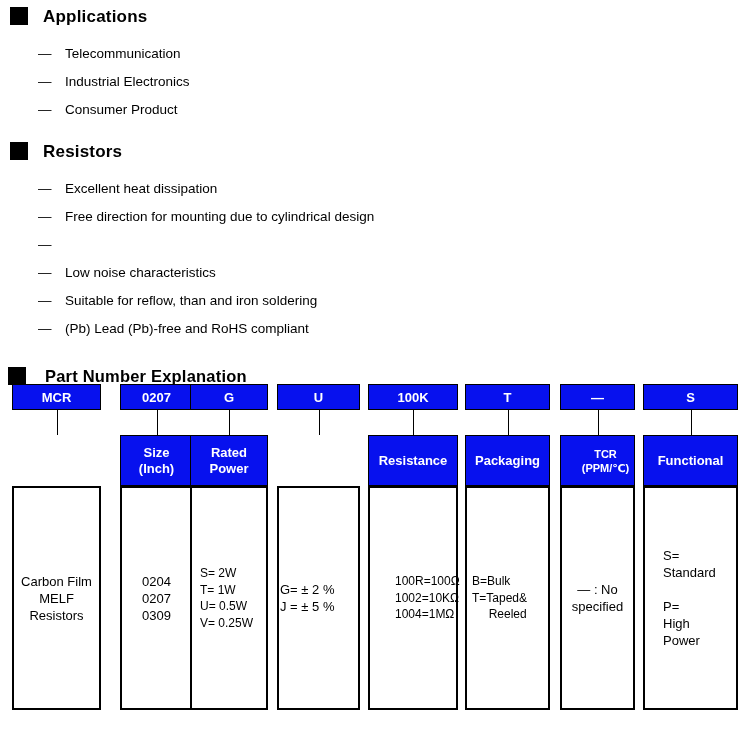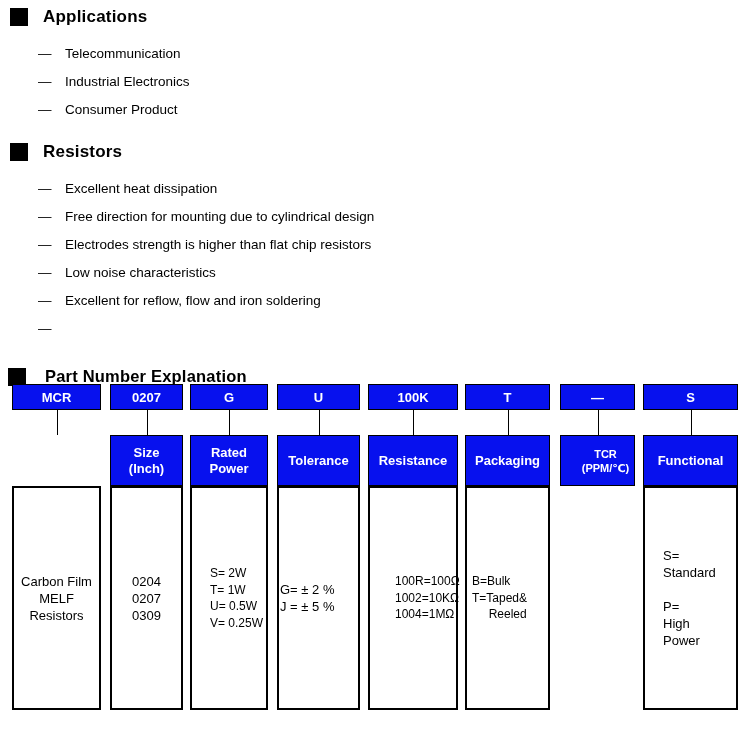--- a/index.html
+++ b/index.html
@@ -6,21 +6,21 @@
   * { box-sizing: border-box; margin: 0; padding: 0; }
   html, body { background: #fff; }
   body {
     width: 748px; height: 730px; position: relative;
     font-family: "Liberation Sans", "DejaVu Sans", sans-serif;
     color: var(--ink); overflow: hidden;
   }
 
   
   .section { }
-  .sec-head { display: flex; align-items: center; }
+  .sec-head { display: flex; }
   .bullet { width: 18px; height: 18px; background: #000; flex: 0 0 auto; }
   .sec-title { font-weight: bold; font-size: 17px; letter-spacing: 0.2px; }
 
   .app-head { margin: 7px 0 0 10px; }
   .app-head .sec-title { margin-left: 15px; }
   .feat-head { margin: 23px 0 0 10px; }
   .feat-head .sec-title { margin-left: 15px; }
 
   ul.dash-list { list-style: none; margin: 18px 0 0 0; }
   ul.dash-list li {
@@ -97,75 +97,74 @@
     <li>
         <span class="dash">—</span>
         <span>Excellent heat dissipation</span>
       </li>
     <li>
         <span class="dash">—</span>
         <span>Free direction for mounting due to cylindrical design</span>
       </li>
     <li>
         <span class="dash">—</span>
-        <span>Electrodes strength is higher than flat chip resistors</span>
       </li>
     <li>
         <span class="dash">—</span>
         <span>Low noise characteristics</span>
       </li>
     <li>
         <span class="dash">—</span>
-        <span>Excellent for reflow, flow and iron soldering</span>
-      </li>
-    <li>
-        <span class="dash">—</span>
+        <span>Suitable for reflow, than and iron soldering</span>
+      </li>
+    <li>
+        <span class="dash">—</span>
+        <span>(Pb) Lead (Pb)-free and RoHS compliant</span>
       </li>
   </ul>
 </div>
 
 <div class="pn-section">
   <div class="sec-head pn-head">
     <span class="bullet"></span>
     <span class="sec-title">Part Number Explanation</span>
   </div>
 
   <div class="pn-col" style="left:12px;  width:89px;">
     <div class="code-box">MCR</div>
     <div class="connector"></div>
     <div class="body-cell c-center">Carbon Film
 MELF
 Resistors</div>
   </div>
 
-  <div class="pn-col" style="left:110px; width:73px;text-decoration:underline;">
+  <div class="pn-col" style="left:120px; width:73px;text-decoration:underline;">
     <div class="code-box">0207</div>
     <div class="connector"></div>
     <div class="header-box">Size
 (Inch)</div>
     <div class="body-cell c-center">0204
 0207
 0309</div>
   </div>
 
   <div class="pn-col" style="left:190px; width:78px;">
     <div class="code-box">G</div>
     <div class="connector"></div>
     <div class="header-box">Rated
 Power</div>
-    <div class="body-cell c-left fs12" style="padding-left:18px;">S= 2W
+    <div class="body-cell c-left fs12" style="padding-left:8px;">S= 2W
 T= 1W
 U= 0.5W
 V= 0.25W</div>
   </div>
 
   <div class="pn-col" style="left:277px; width:83px;">
     <div class="code-box">U</div>
     <div class="connector"></div>
-    <div class="header-box">Tolerance</div>
     <div class="body-cell c-left" style="padding-left:1px;">G= ± 2 %
 J = ± 5 %</div>
   </div>
 
   <div class="pn-col" style="left:368px; width:90px;">
     <div class="code-box">100K</div>
     <div class="connector"></div>
     <div class="header-box">Resistance</div>
     <div class="body-cell c-left fs12" style="padding-left:25px;">100R=100Ω
 1002=10KΩ
@@ -179,20 +178,22 @@
     <div class="body-cell c-left fs12" style="padding-left:5px;">B=Bulk
 T=Taped&amp;
 &nbsp;&nbsp;&nbsp;&nbsp;&nbsp;Reeled</div>
   </div>
 
   <div class="pn-col" style="left:560px; width:75px;">
     <div class="code-box">—</div>
     <div class="connector"></div>
     <div class="header-box small">TCR
 (PPM/℃)</div>
+    <div class="body-cell c-center">— : No
+specified</div>
   </div>
 
   <div class="pn-col" style="left:643px; width:95px;">
     <div class="code-box">S</div>
     <div class="connector"></div>
     <div class="header-box">Functional</div>
     <div class="body-cell c-left" style="padding-left:18px;">S=
 Standard
 
 P=

